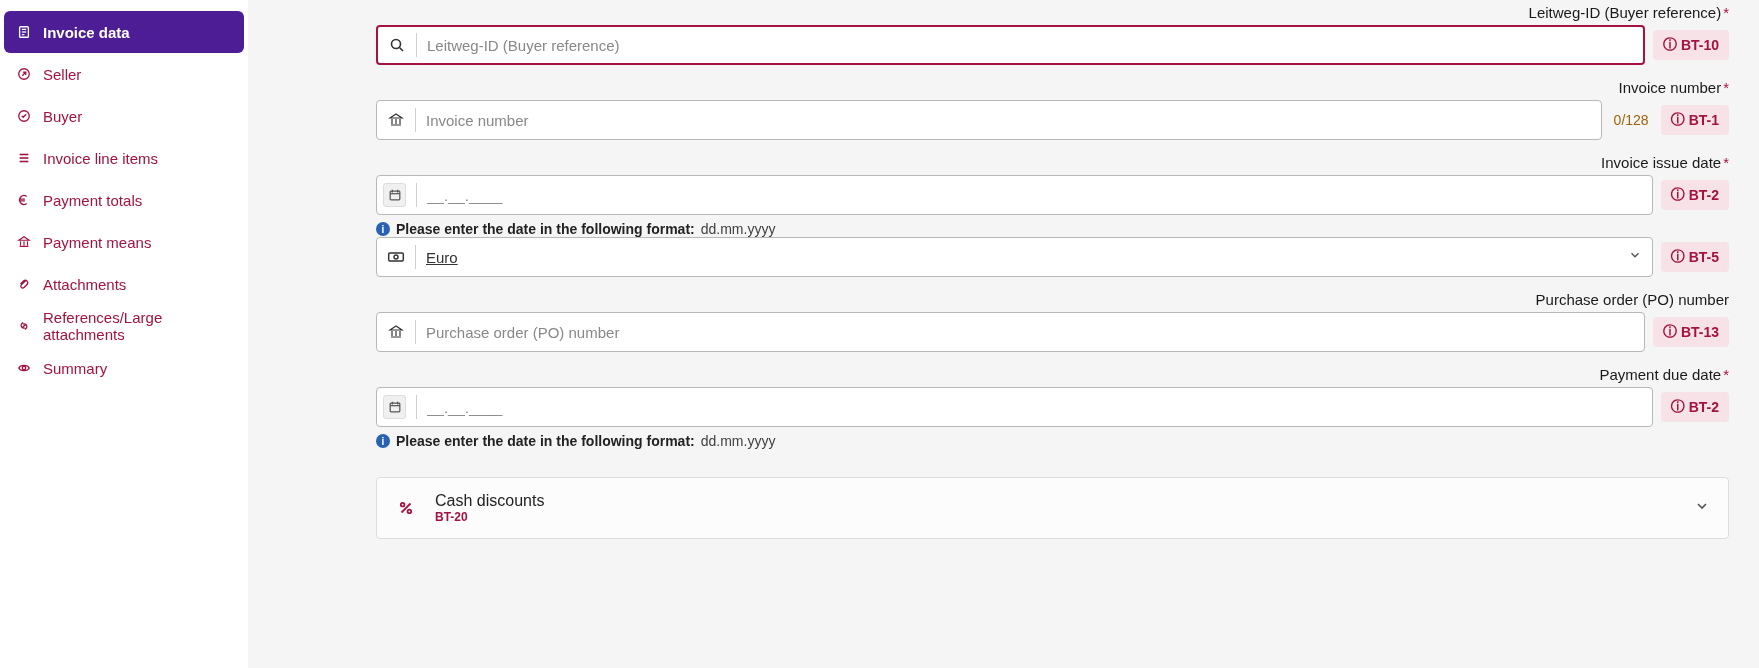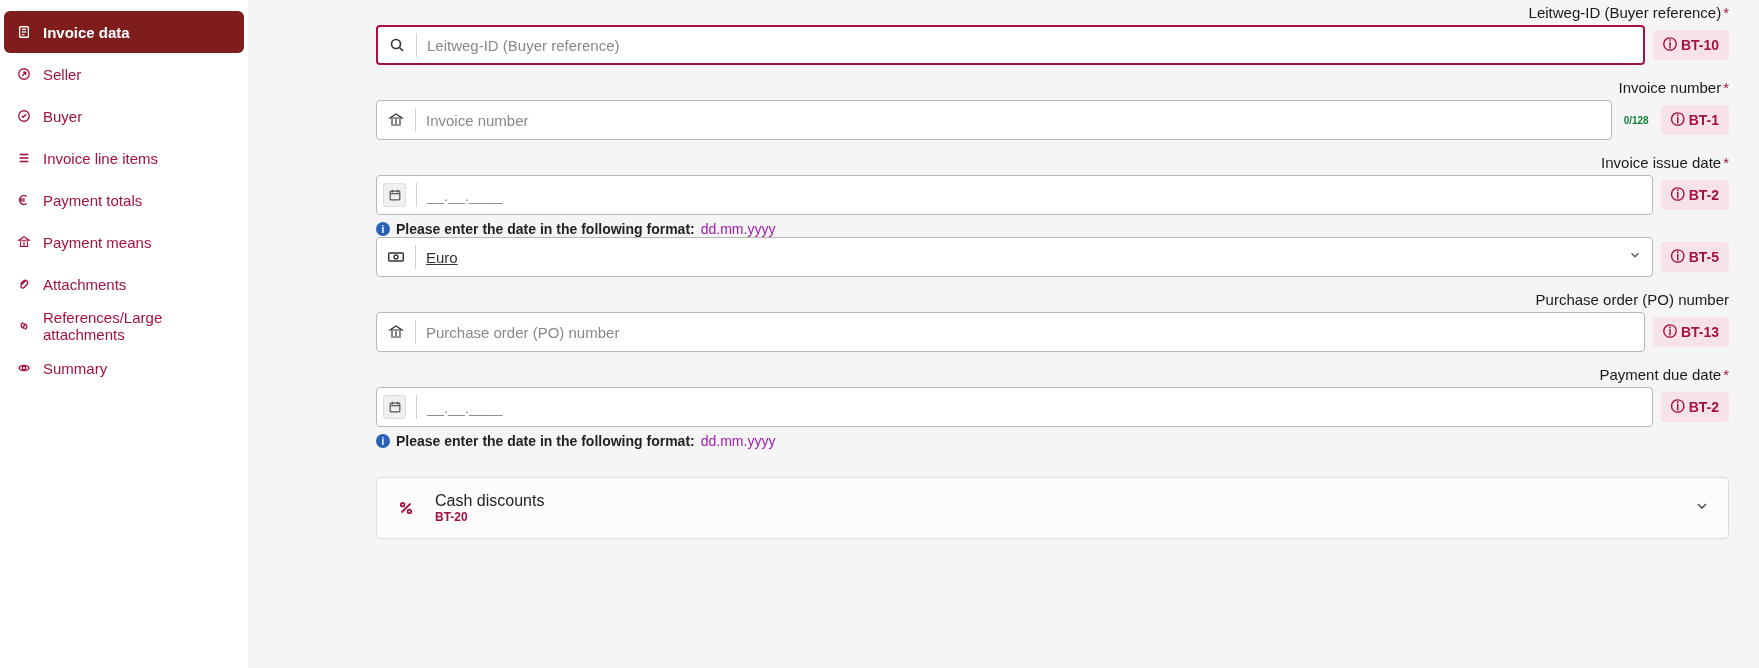--- a/index.html
+++ b/index.html
@@ -22,21 +22,21 @@
     align-items: center;
     height: 42px;
     padding: 0 12px;
     border-radius: 6px;
     color: #a4123f;
     font-size: 15px;
     cursor: pointer;
     gap: 11px;
   }
   .sidebar-item.active {
-    background: #7f1d1d;
+    background: #4c1d95;
     color: #fff;
     font-weight: 600;
   }
   .sidebar-icon {
     width: 16px;
     height: 16px;
     display: inline-flex;
     align-items: center;
     justify-content: center;
     flex-shrink: 0;
@@ -83,25 +83,24 @@
     margin-left:-4px;
   }
   .vsep { width:1px; height:24px; background:#d0d0d0; }
   .input-group input, .input-group select {
     border: none; outline: none; font-size: 15px;
     width: 100%; background: transparent; color: #333;
   }
   .input-group input::placeholder { color: #888; }
   .select-value { flex:1; font-size:15px; color:#333;text-decoration:underline; }
   .counter {
-    font-size: 10px;
-    color: #15803d;
+    font-size: 14px;
+    color: #a16207;
     padding: 0 4px;
     white-space: nowrap;
-    font-weight: bold;
   }
   .bt-badge {
     display: inline-flex;
     align-items: center;
     gap: 4px;
     background: #f6e2e7;
     color: #a4123f;
     font-size: 14px;
     font-weight: 600;
     padding: 0 10px;
@@ -112,21 +111,21 @@
   }
   .hint {
     display: flex;
     align-items: center;
     gap: 6px;
     font-size: 14px;
     margin-top: 6px;
     color: #222;
     font-weight: 600;
   }
-  .hint .example { font-weight: 400; color: #a21caf; }
+  .hint .example { font-weight: 400; color: #404040; }
   .info-circle {
     width: 14px; height:14px;
     border-radius:50%;
     background:#2962b5;
     color:#fff;
     font-size:10px;
     font-weight:700;
     display:inline-flex;
     align-items:center;
     justify-content:center;

